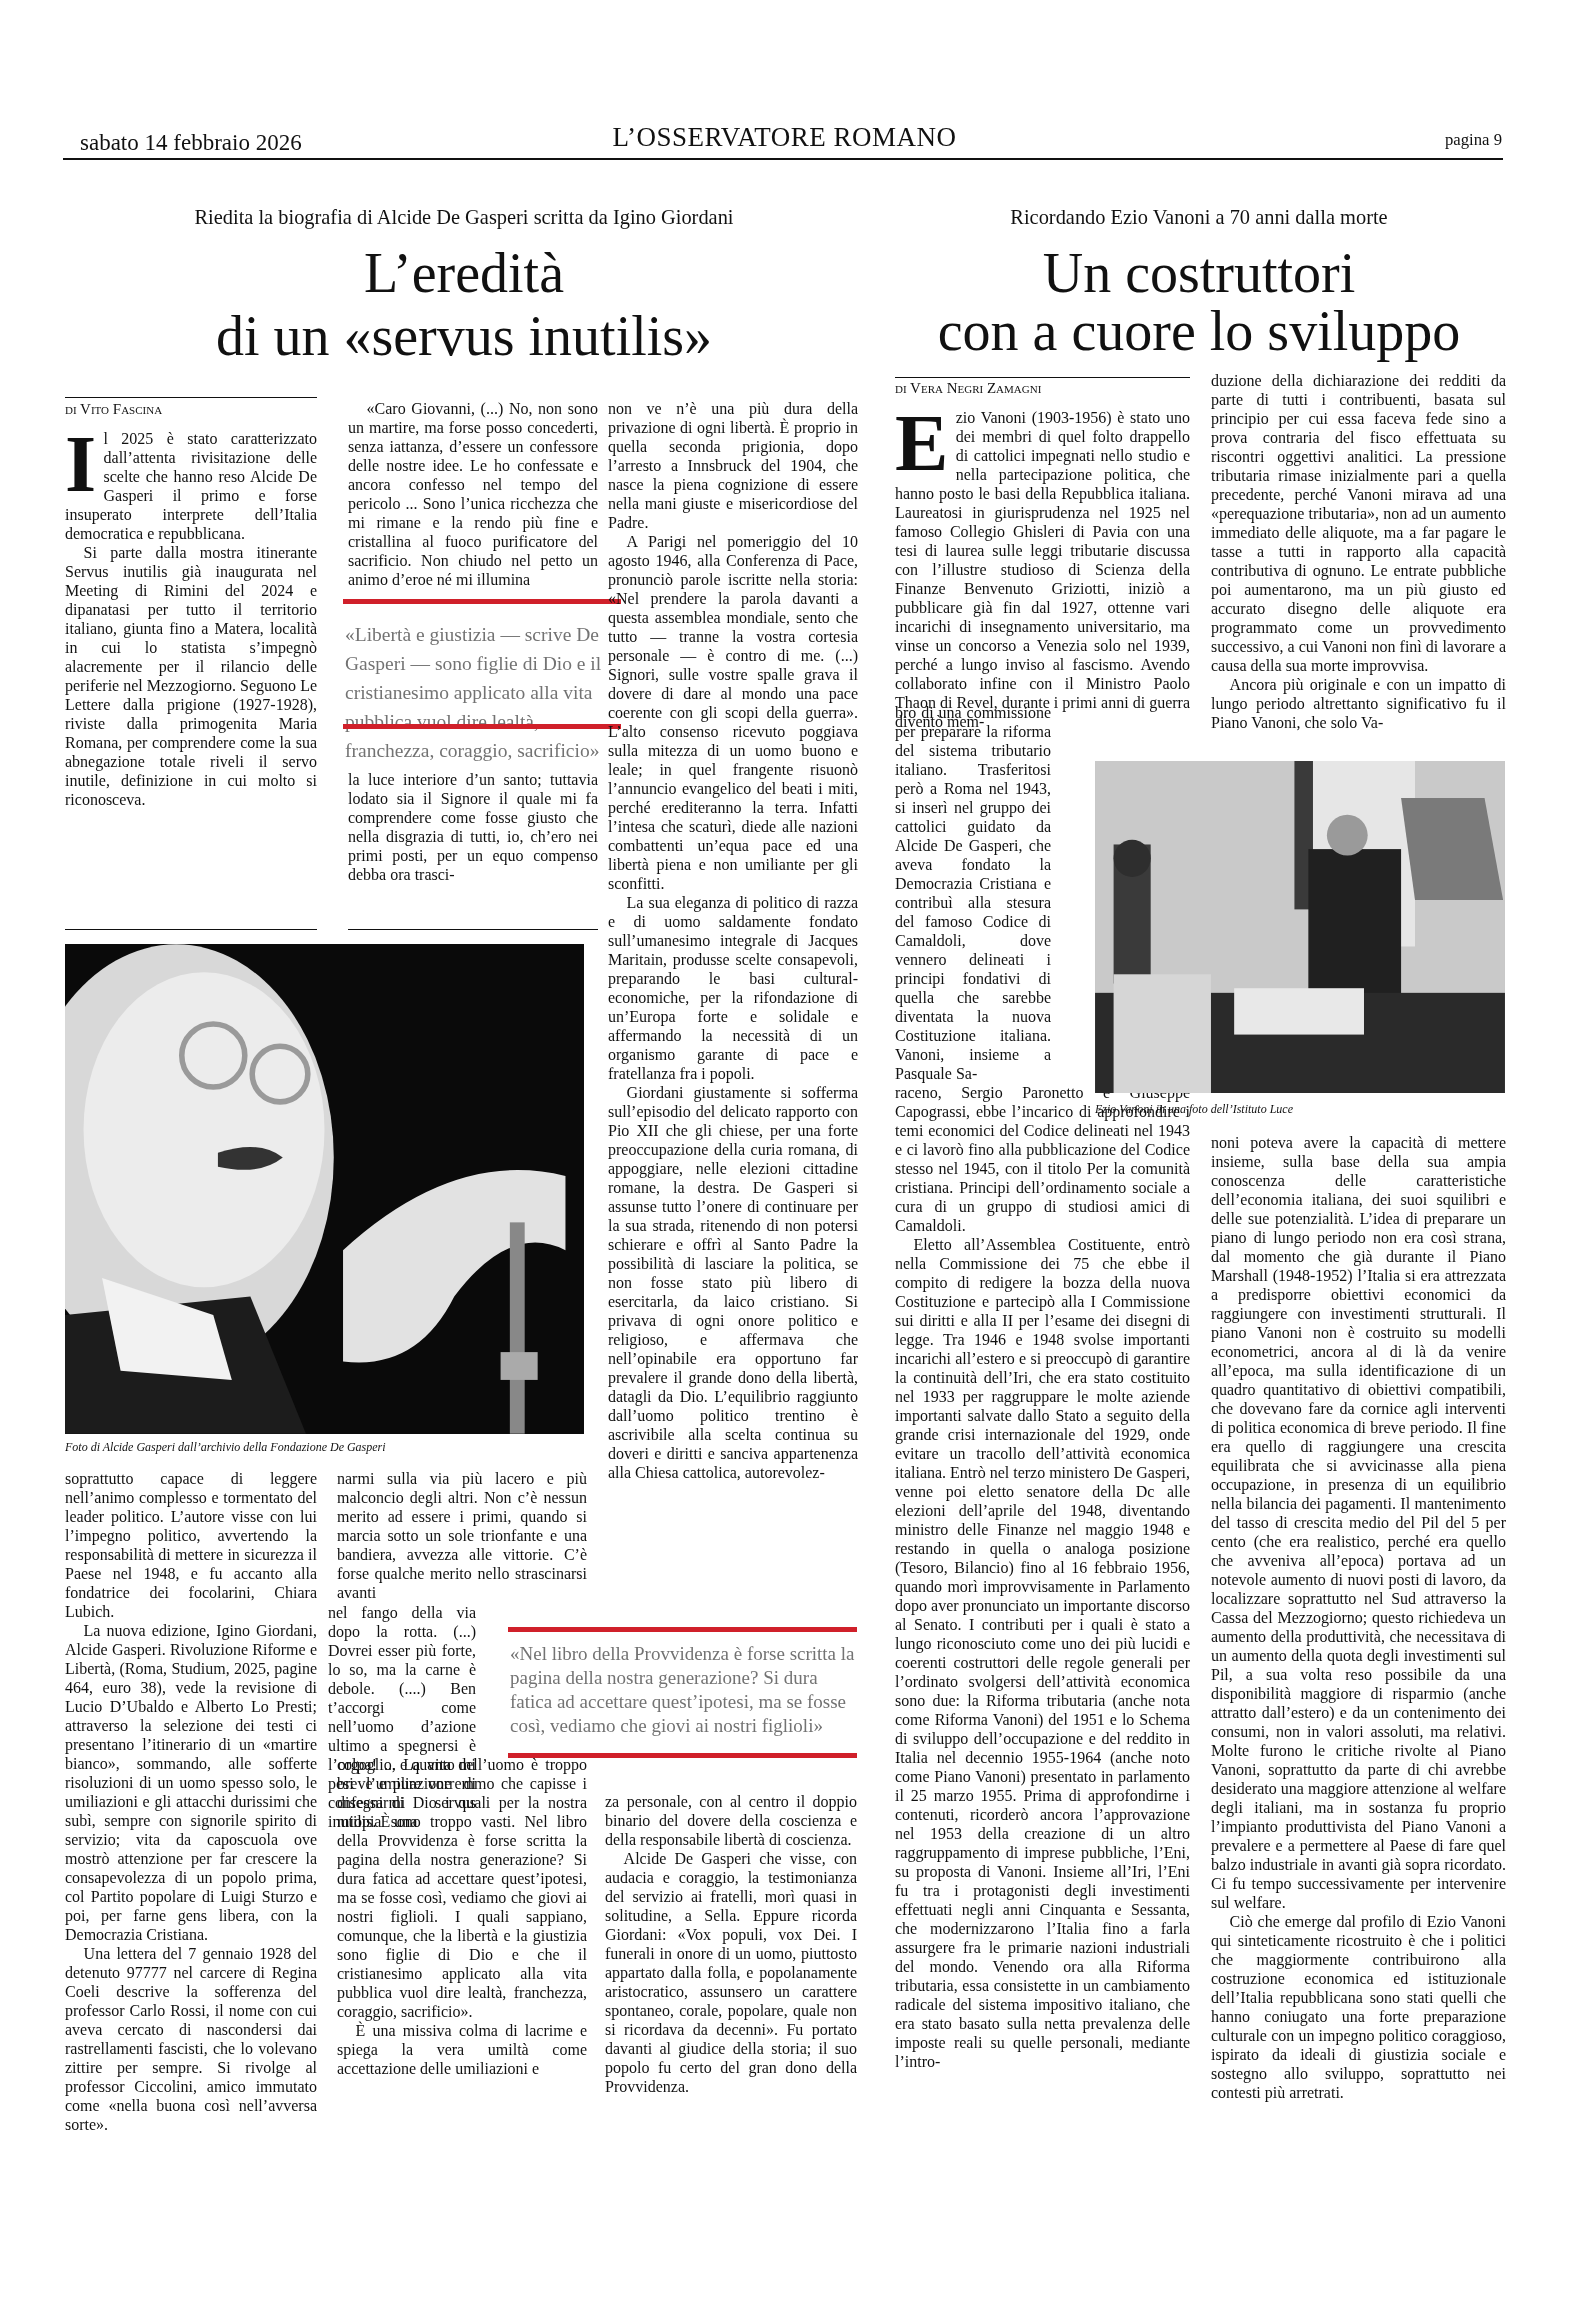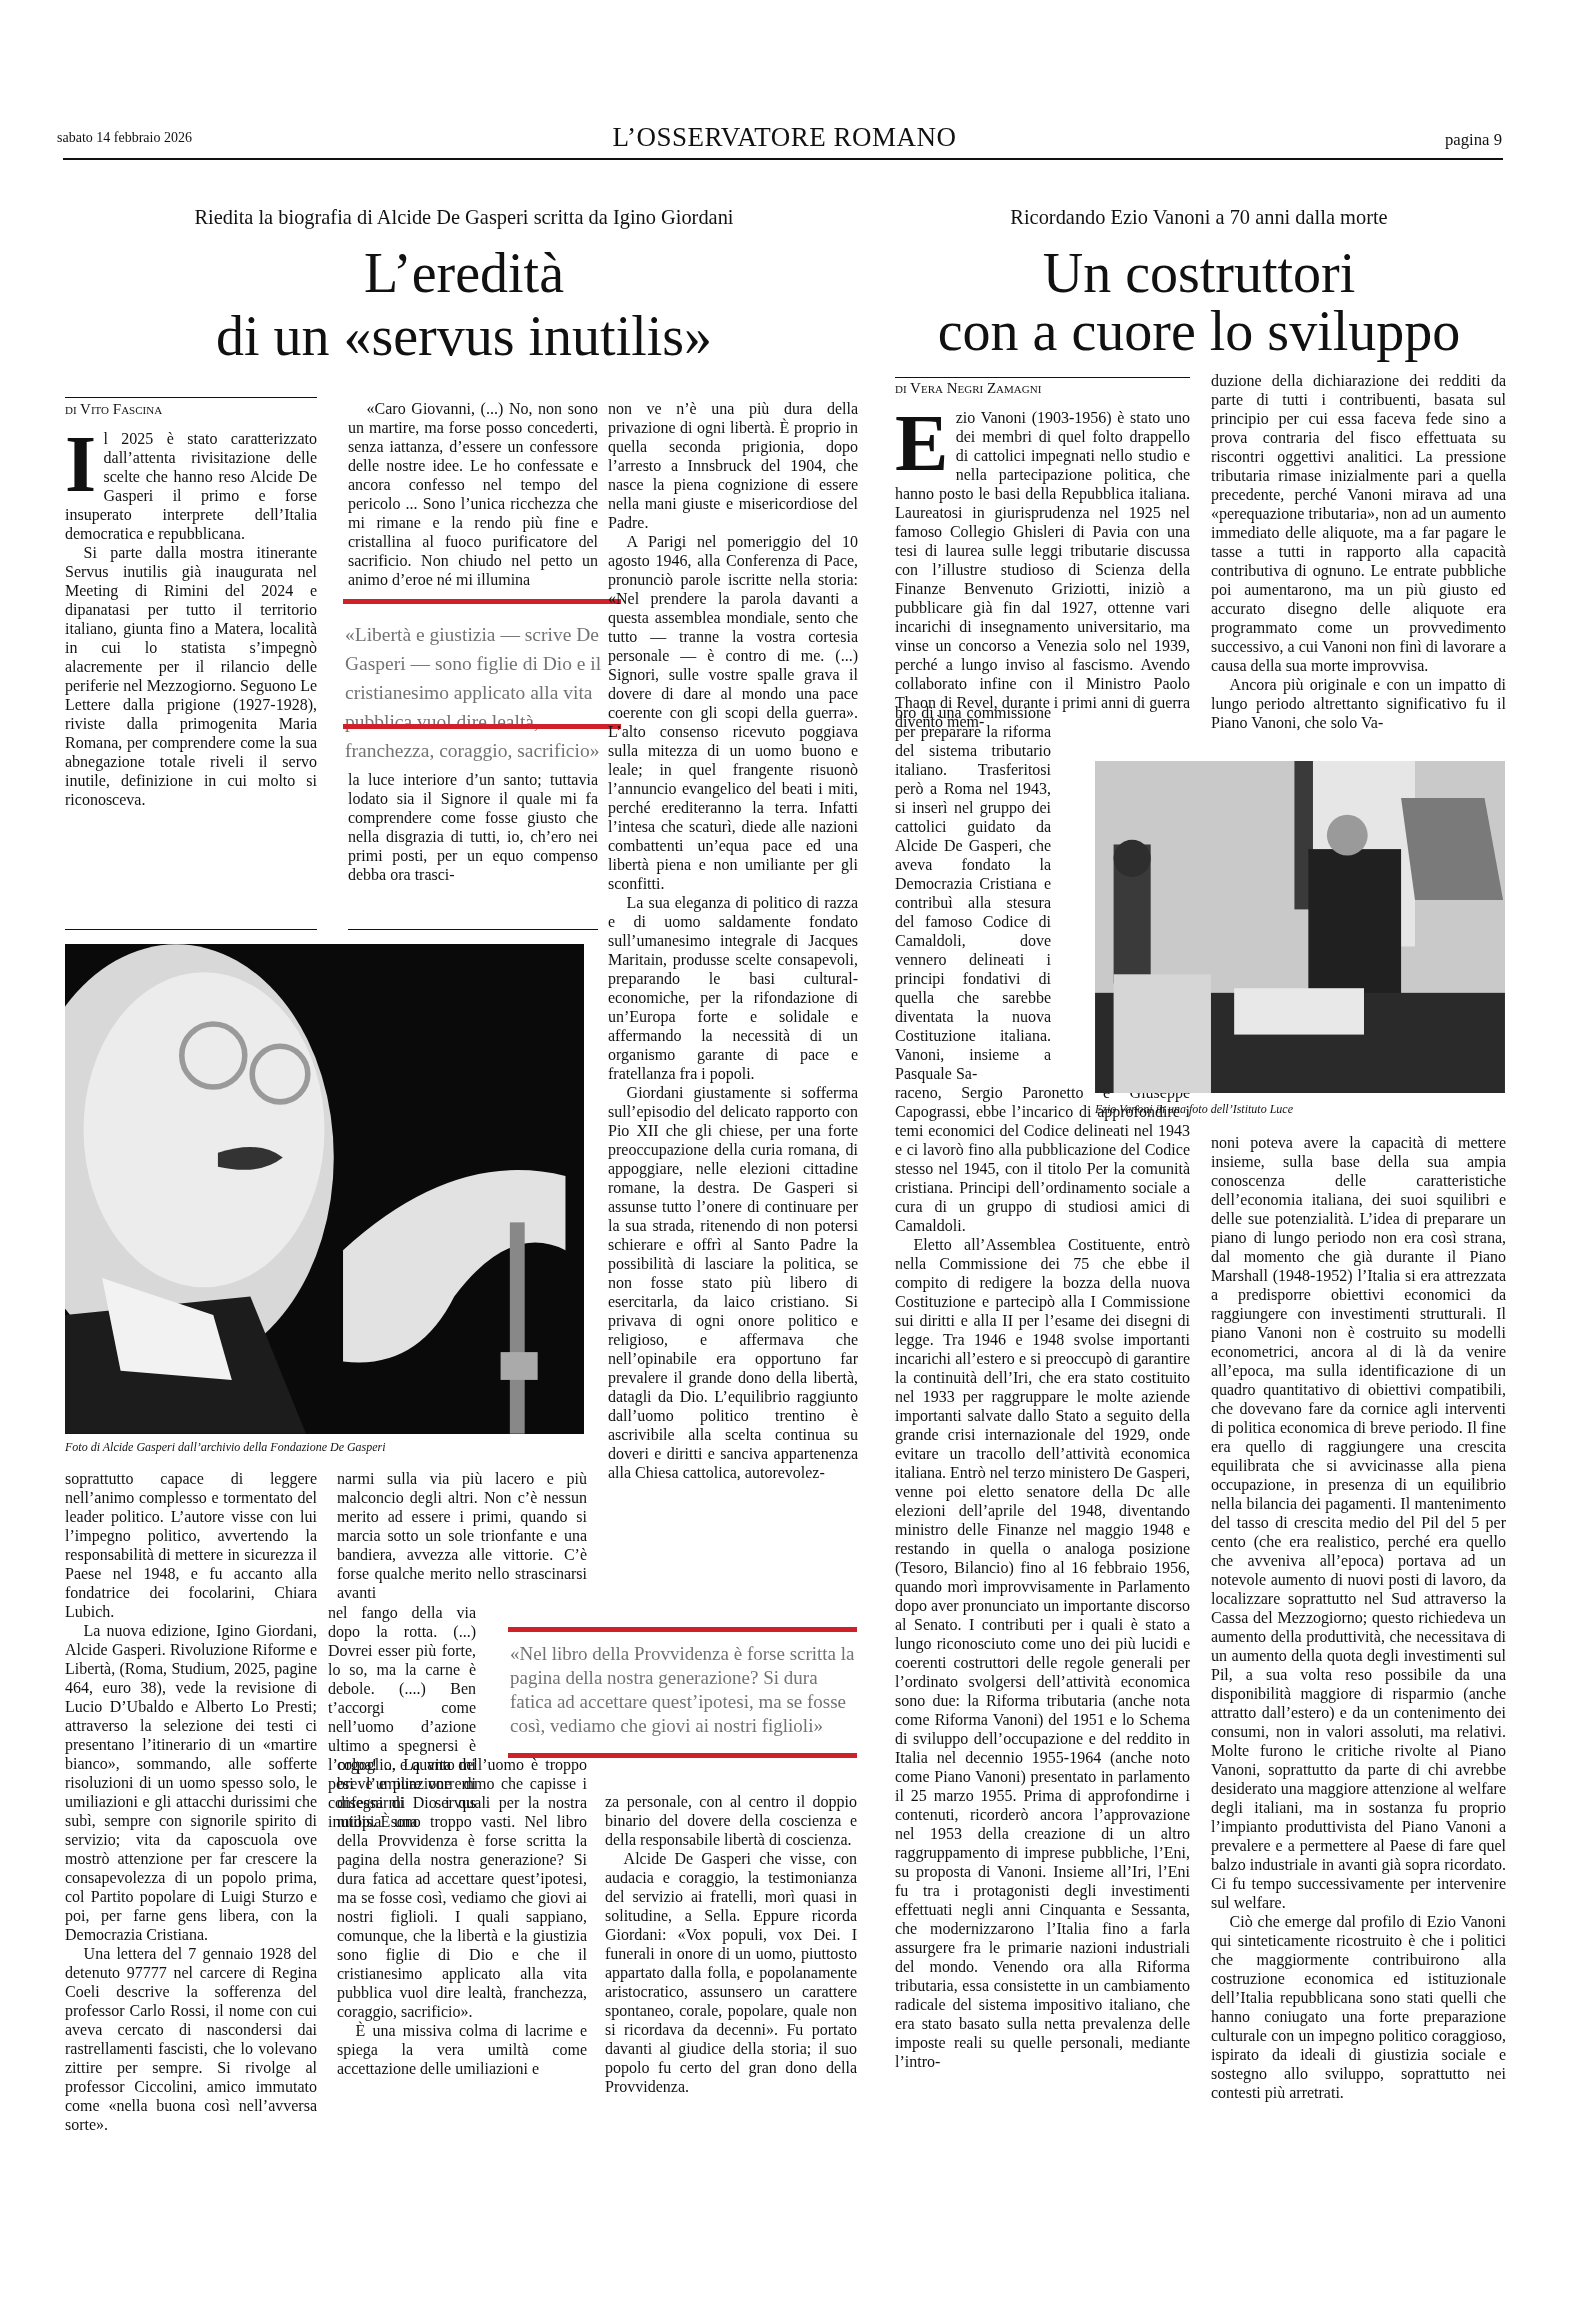--- a/index.html
+++ b/index.html
@@ -1,19 +1,19 @@
 <!DOCTYPE html>
 <html style="font-size:15px"><head>
 <meta charset="utf-8">
 <style>
   html, body { margin:0; padding:0; background:#ffffff; }
   body { width:1569px; height:2323px; position:relative; overflow:hidden; font-family:"DejaVu Serif", "Liberation Serif", serif; color:#111; }
   .abs { position:absolute; }
   .hdr { font-family:"Liberation Serif", serif; }
-  #hdr-date { left:57px; top:130px; font-size:14px; }
+  #hdr-date { left:80px; top:130px; font-size:23px; }
   #hdr-title { left:0; width:1569px; top:122px; text-align:center; font-size:27px; letter-spacing:0.5px; }
   #hdr-page { right:67px; top:130px; font-size:16.7px; }
   #hdr-rule { left:63px; top:158px; width:1440px; height:1.9px; background:#111; }
 
   .kicker { font-family:"Liberation Serif", serif; font-size:20.4px; text-align:center; }
   .headline { font-family:"Liberation Serif", serif; font-size:56px; line-height:61px; text-align:center; font-weight:normal; margin:0; }
 
   .byline-rule { height:0.9px; background:#111; }
   .byline { font-family:"Liberation Serif", serif; font-size:15px; font-variant:small-caps; }
 

